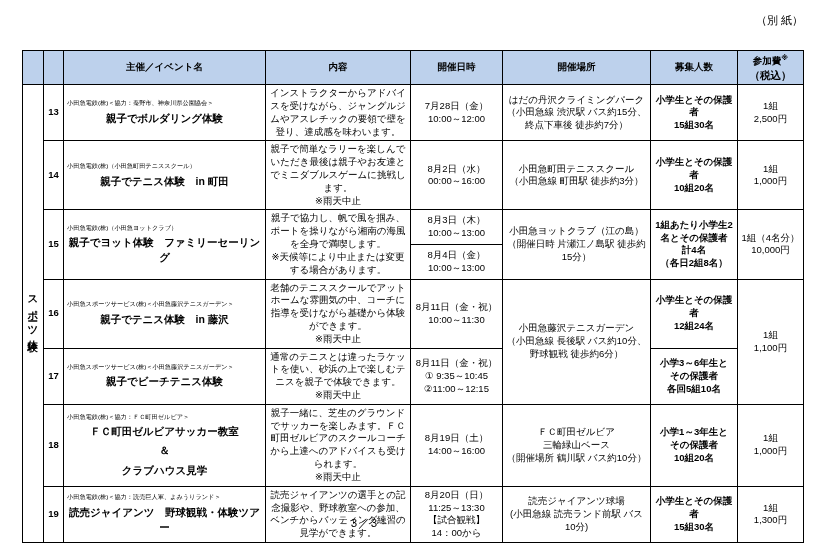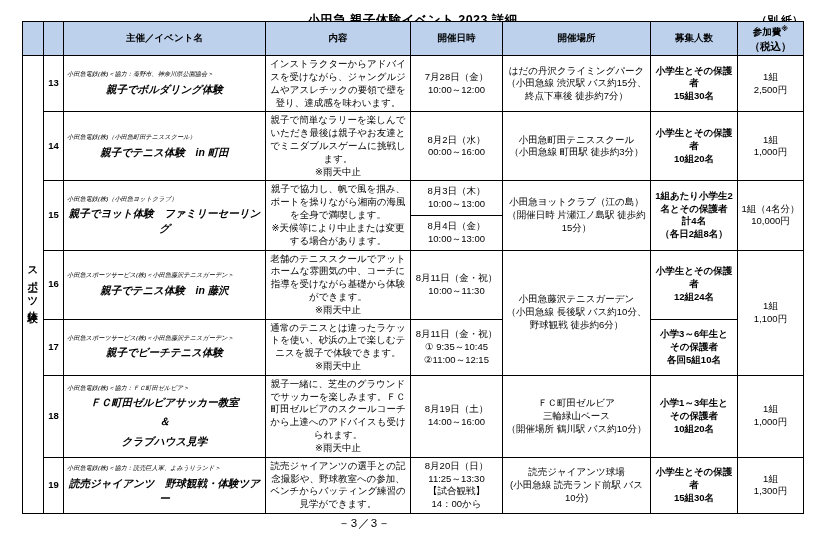--- a/index.html
+++ b/index.html
@@ -40,28 +40,28 @@
     font-size: 12.5px;
     font-weight: bold;
     letter-spacing: 0.4px;
     white-space: nowrap;
   }
   .doc-badge {
     position: absolute;
     right: 0;
     top: 1px;
     font-size: 11px;
-    font-weight: bold;
+    font-weight: normal;
     white-space: nowrap;
   }
 
   
   table.sched {
     position: absolute;
-    top: 21px;
+    top: 50px;
     left: 22px;
     width: 781px;
     border-collapse: collapse;
     table-layout: fixed;
   }
   table.sched td, table.sched th {
     border: 1px solid #000000;
     padding: 2px 3px;
     vertical-align: middle;
     font-size: 9.5px;
@@ -117,21 +117,20 @@
     font-size: 10.5px;
     font-weight: bold;
     text-align: center;
   }
 
   
   td.name {
     text-align: center;
     padding: 3px 4px 5px 4px;
     vertical-align: top;
-    font-style: italic;
   }
   .org {
     display: block;
     font-size: 6.2px;
     text-align: left;
     line-height: 1.2;
     margin-bottom: 3px;
     white-space: nowrap;
     overflow: hidden;
   }
@@ -201,21 +200,20 @@
     font-size: 11.5px;
     letter-spacing: 1px;
   }
 </style>
 </head>
 <body>
 
 <div class="page">
 
   <div class="top-line">
-    <div class="doc-title">小田急 親子体験イベント 2023  詳細</div>
     <div class="doc-badge">（別 紙）</div>
   </div>
 
   <table class="sched">
     <colgroup>
       <col class="c-cat">
         <col class="c-no">
         <col class="c-name">
         <col class="c-desc">
       <col class="c-date">

